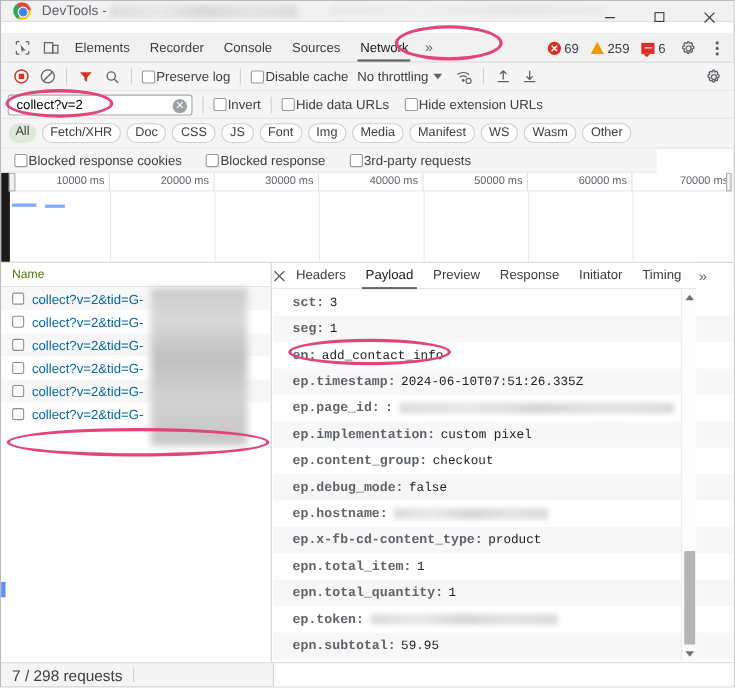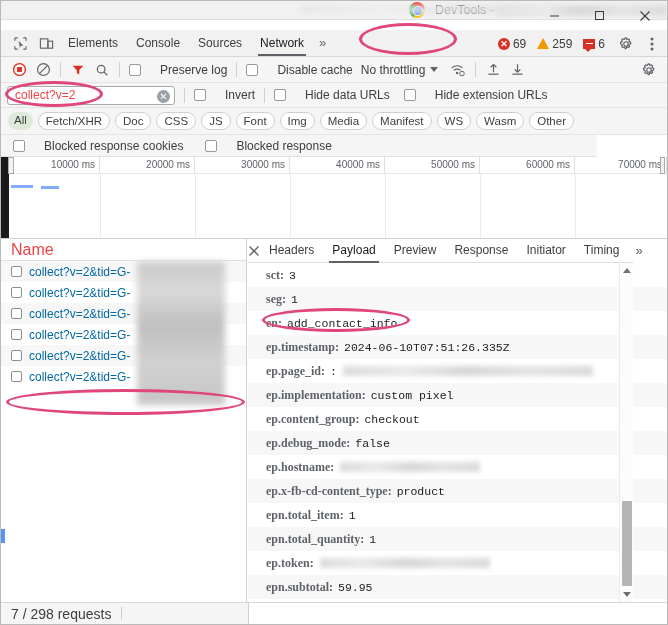--- a/index.html
+++ b/index.html
@@ -19,21 +19,21 @@
     border: 1px solid #b9b9b9;
     overflow: hidden;
   }
 
   
   .titlebar {
     position: absolute; top: 0; left: 0;
     width: 666px; height: 19px;
     background: #f1f1f1;
     border-bottom: 1px solid #e0e0e0;
-    display: flex; align-items: center; justify-content: flex-end;
+    display: flex; align-items: center;
   }
   .chrome-logo {
     width: 16px; height: 16px;
     margin-left: 11px;
     border-radius: 50%;
     position: relative;
     background: conic-gradient(from -35deg, #ea4335 0deg 120deg, #fbbc05 120deg 240deg, #34a853 240deg 360deg);
     flex: 0 0 auto;
   }
   .chrome-logo::after {
@@ -152,21 +152,21 @@
     border-bottom: 1px solid #e4e4e4;
     display: flex; align-items: center;
   }
   .nt-btn {
     width: 24px; height: 24px;
     display: flex; align-items: center; justify-content: center;
     color: #5f6368;
   }
   .vsep { width: 1px; height: 15px; background: #d0d0d0; margin: 0 5px; }
   .cb-label {
-    display: flex; align-items: center; gap: 19px;
+    display: flex; align-items: center; gap: 1px;
     font-size: 12px; color: #3c4043;
     padding: 0 4px; white-space: nowrap; text-align: center;
   }
   .cbox {
     width: 12px; height: 12px;
     border: 1px solid #999; border-radius: 2px;
     background: #fff; flex: 0 0 auto;
   }
   .throttle {
     display: flex; align-items: center; gap: 5px;
@@ -192,21 +192,21 @@
     position: relative;
     margin-left: 6px;
     width: 168px; height: 19px;
     border: 1px solid #a9a9a9; border-radius: 3px;
     background: #fff;
     display: flex; align-items: center;
   }
   .filter-input {
     border: none; outline: none; background: transparent;
     font-family: "Liberation Sans", sans-serif;
-    font-size: 12px; color: #ef4444;
+    font-size: 12px; color: #000000;
     width: 140px; margin-left: 5px;
   }
   .clear-x {
     position: absolute; right: 4px; top: 3px;
     width: 13px; height: 13px; border-radius: 50%;
     background: #9aa0a6; color: #fff;
     font-size: 10px; line-height: 13px; text-align: center;
     font-family: "Liberation Sans", sans-serif;
   }
 
@@ -297,21 +297,21 @@
   .reqlist {
     position: absolute; left: 0; top: 0;
     width: 246px; height: 363px;
     background: #fff;
     border-right: 1px solid #cfcfcf;
     overflow: hidden;
   }
   .rl-head {
     height: 22px; line-height: 22px;
     padding-left: 10px;
-    font-size: 16px; color: #ef4444;
+    font-size: 11px; color: #4d7c0f;
     background: #fff;
     border-bottom: 1px solid #e0e0e0;
   }
   .rl-row {
     height: 21px;
     display: flex; align-items: center;
     padding-left: 10px;
     font-size: 12px; color: #0369a1;
     position: relative;
     white-space: nowrap;
@@ -369,21 +369,21 @@
   .pl-row {
     height: 24px;
     display: flex; align-items: center;
     padding-left: 18px;
     font-size: 12px;
     white-space: nowrap;
   }
   .pl-row:nth-child(even) { background: #f7f7f7; }
   .pl-key {
     color: #5f6368; font-weight: bold;
-    font-family: Liberation Serif, serif;
+    font-family: Liberation Mono, monospace;
   }
   .pl-val {
     color: #202124; margin-left: 5px;
     font-family: "Liberation Mono", monospace;
     font-size: 11.5px;
   }
   .pl-redact {
     display: inline-block; margin-left: 6px;
     height: 10px;
     background: linear-gradient(90deg,#d8d8d8,#e6e6e6,#d2d2d2,#e0e0e0,#d6d6d6);
@@ -488,20 +488,21 @@
         <path d="M6 5l5 5.5H8.3l-.9 2.3z" fill="#5f6368"></path>
       </svg>
     </div>
     <div class="tb-icon">
       <svg width="15" height="15" viewBox="0 0 16 16">
         <rect x="1.5" y="3" width="8" height="10" fill="none" stroke="#5f6368" stroke-width="1.2"></rect>
         <rect x="9.5" y="5.5" width="5" height="7.5" fill="none" stroke="#5f6368" stroke-width="1.2"></rect>
       </svg>
     </div>
     <div class="tab">Elements</div>
+    <div class="tab">Recorder</div>
     <div class="tab">Console</div>
     <div class="tab">Sources</div>
     <div class="tab active">Network</div>
     <div class="tab-more">»</div>
 
     <div class="counters">
       <div class="ctr">
         <span class="badge-err">✕</span>
         <span>69</span>
       </div>
@@ -639,20 +640,24 @@
 
   <div class="blockedrow">
     <div class="cb-label">
       <span class="cbox"></span>
       <span>Blocked response cookies</span>
     </div>
     <div class="cb-label">
       <span class="cbox"></span>
       <span>Blocked response</span>
     </div>
+    <div class="cb-label">
+      <span class="cbox"></span>
+      <span>3rd-party requests</span>
+    </div>
   </div>
 
   <div class="overview">
     <div class="ov-ruler">
       <div class="ov-tick" style="left:0;width:99px">
         <span>10000 ms</span>
       </div>
       <div class="ov-tick" style="left:99px;width:95px">
         <span>20000 ms</span>
       </div>

